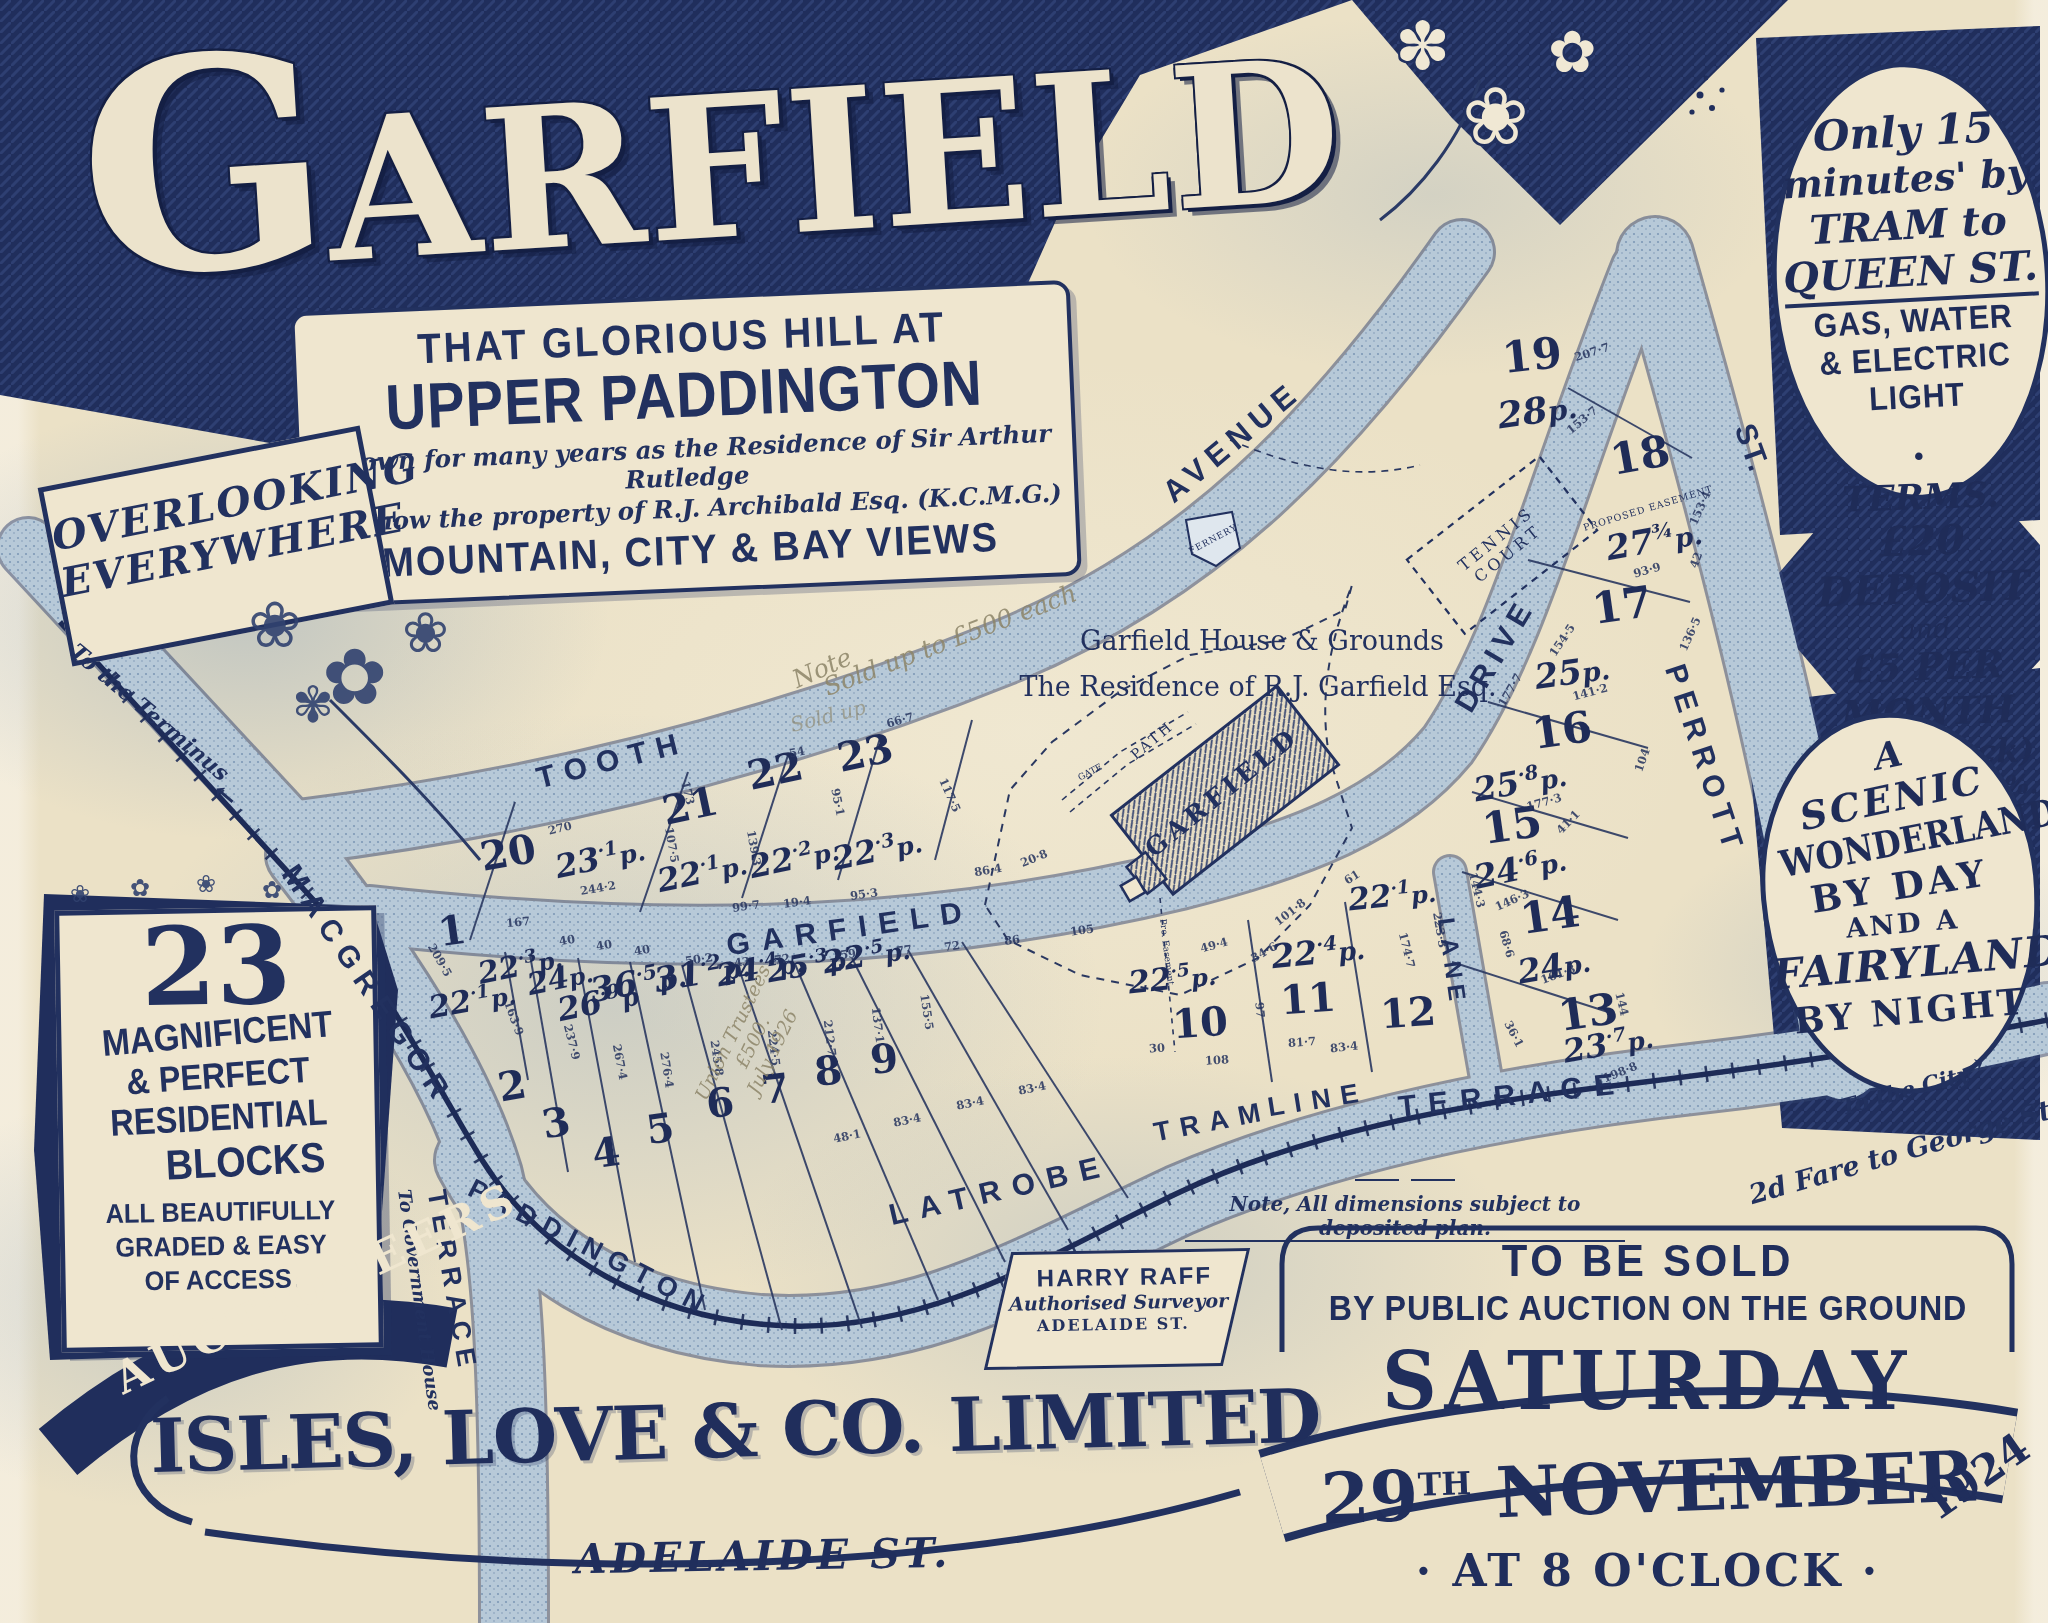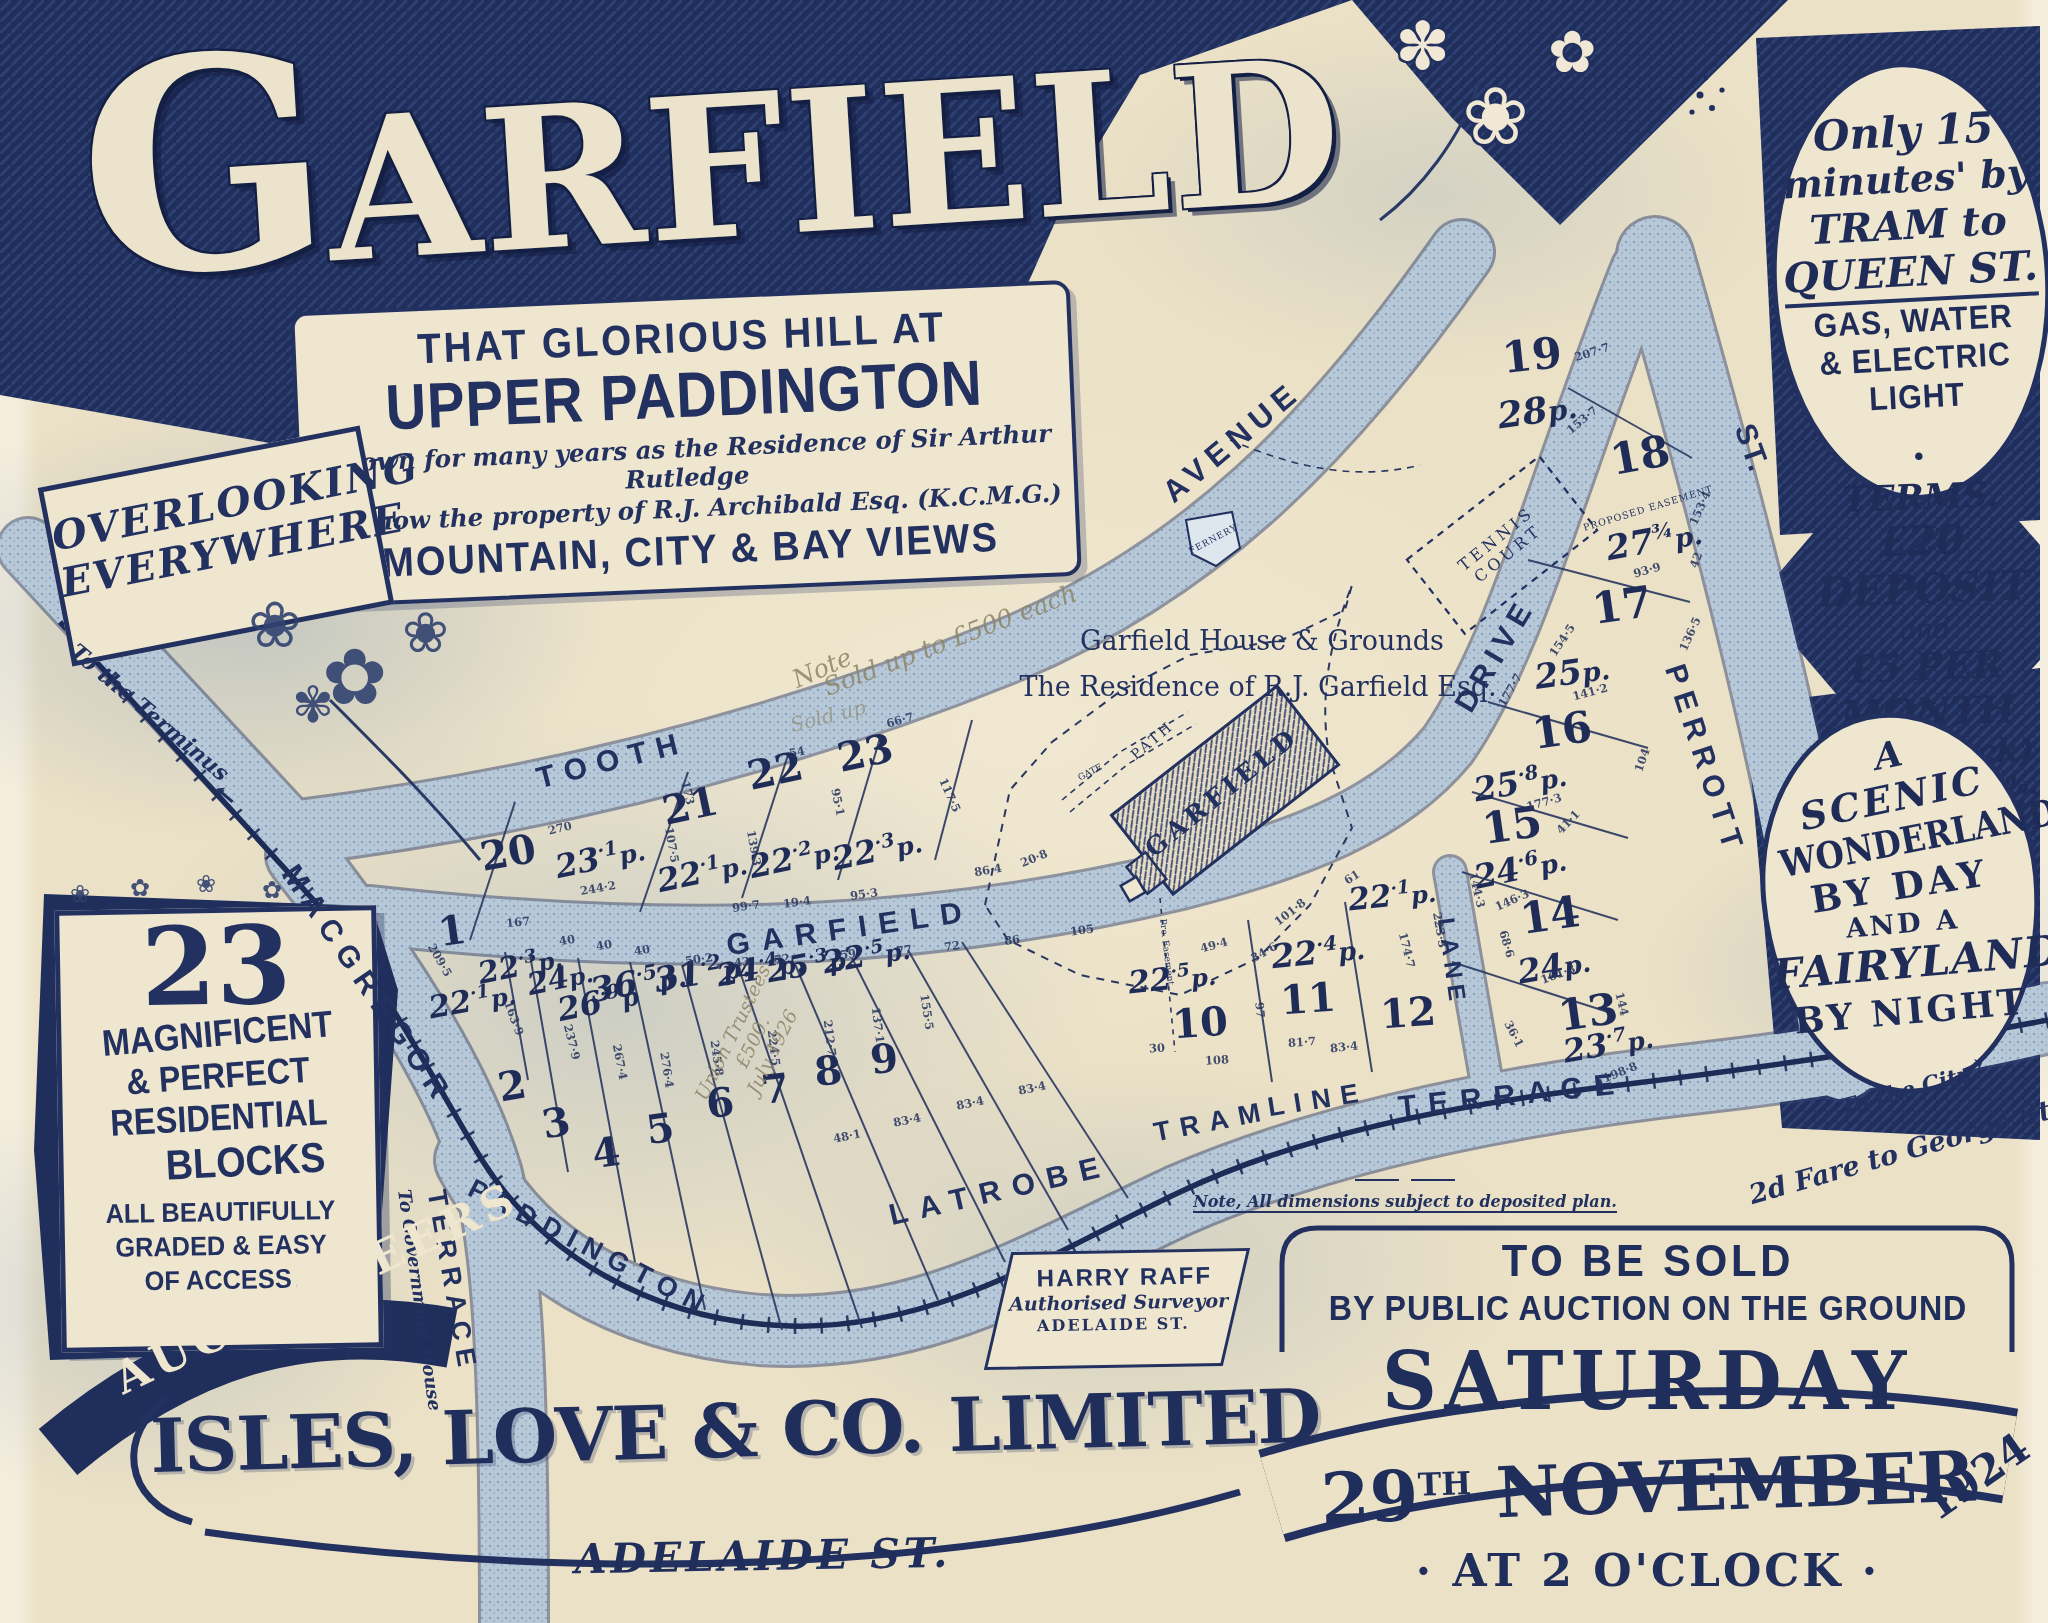--- a/index.html
+++ b/index.html
@@ -84,21 +84,21 @@
   .lot-area{position:absolute;font-weight:bold;font-style:italic;color:#1f2c58;white-space:nowrap;}
   .lot-area .s{font-size:.6em;vertical-align:super;}
   .lot-area .u{font-size:.78em;}
   .dir{position:absolute;font-style:italic;font-weight:bold;color:#22315f;white-space:nowrap;}
   .pencil{position:absolute;font-style:italic;color:#8d8569;opacity:.85;white-space:pre-line;}
   .houselbl{position:absolute;color:#22315f;white-space:pre-line;text-align:center;}
   
   #note-subs{position:absolute;left:1185px;top:1166px;width:440px;text-align:center;}
   #note-subs .l1{font-style:italic;font-weight:bold;font-size:20px;}
   #note-subs .l1 .rule{display:inline-block;width:44px;border-top:2.5px solid #22315f;vertical-align:middle;margin:0 6px;}
-  #note-subs .l2{font-style:italic;font-weight:bold;font-size:16px;border-bottom:2.5px solid #22315f;display:inline-block;margin-top:2px;}
+  #note-subs .l2{font-style:italic;font-weight:bold;font-size:20px;border-bottom:2.5px solid #22315f;display:inline-block;margin-top:2px;}
   
   #surveyor{position:absolute;left:998px;top:1250px;width:232px;height:112px;background:#efe6cf;
     border:3.5px solid #22315f;transform:skewX(-14deg) rotate(-1deg);text-align:center;}
   #surveyor div{transform:skewX(14deg);}
   #surveyor .l1{font-size:24px;letter-spacing:2px;margin-top:10px;font-family:"Liberation Sans",sans-serif;font-weight:bold;}
   #surveyor .l2{font-size:19px;font-style:italic;font-weight:bold;}
   #surveyor .l3{font-size:16px;letter-spacing:2px;font-weight:bold;margin-top:2px;}
   
   #auctioneers-word{position:absolute;left:96px;top:1262px;transform:rotate(-25deg);
     font-size:44px;font-weight:bold;letter-spacing:6px;color:#efe6cf;}
@@ -548,17 +548,17 @@
 
   <div id="auctioneers-word">AUCTIONEERS</div>
   <div id="isles">ISLES, LOVE &amp; CO. LIMITED</div>
   <div id="adelaide">ADELAIDE ST.</div>
 
   <div id="auction">
     <div class="a1">TO BE SOLD</div>
     <div class="a2">BY PUBLIC AUCTION ON THE GROUND</div>
     <div class="a3">SATURDAY</div>
     <div class="a4"><span>29</span><span class="sup">TH</span><span> NOVEMBER</span></div>
-    <div class="a5">· AT 2 O'CLOCK ·</div>
+    <div class="a5">· AT 8 O'CLOCK ·</div>
   </div>
   <div id="year">1924</div>
 
 </div>
 
 </body></html>

